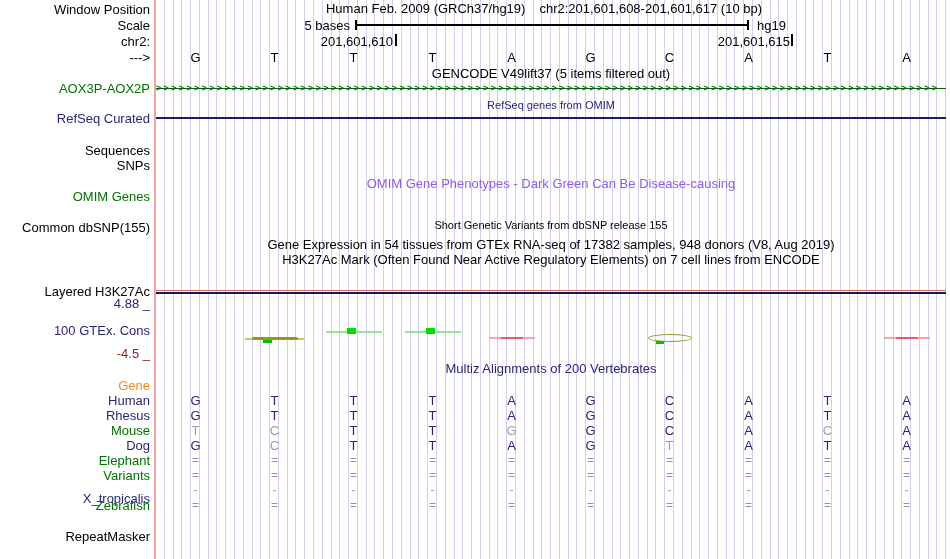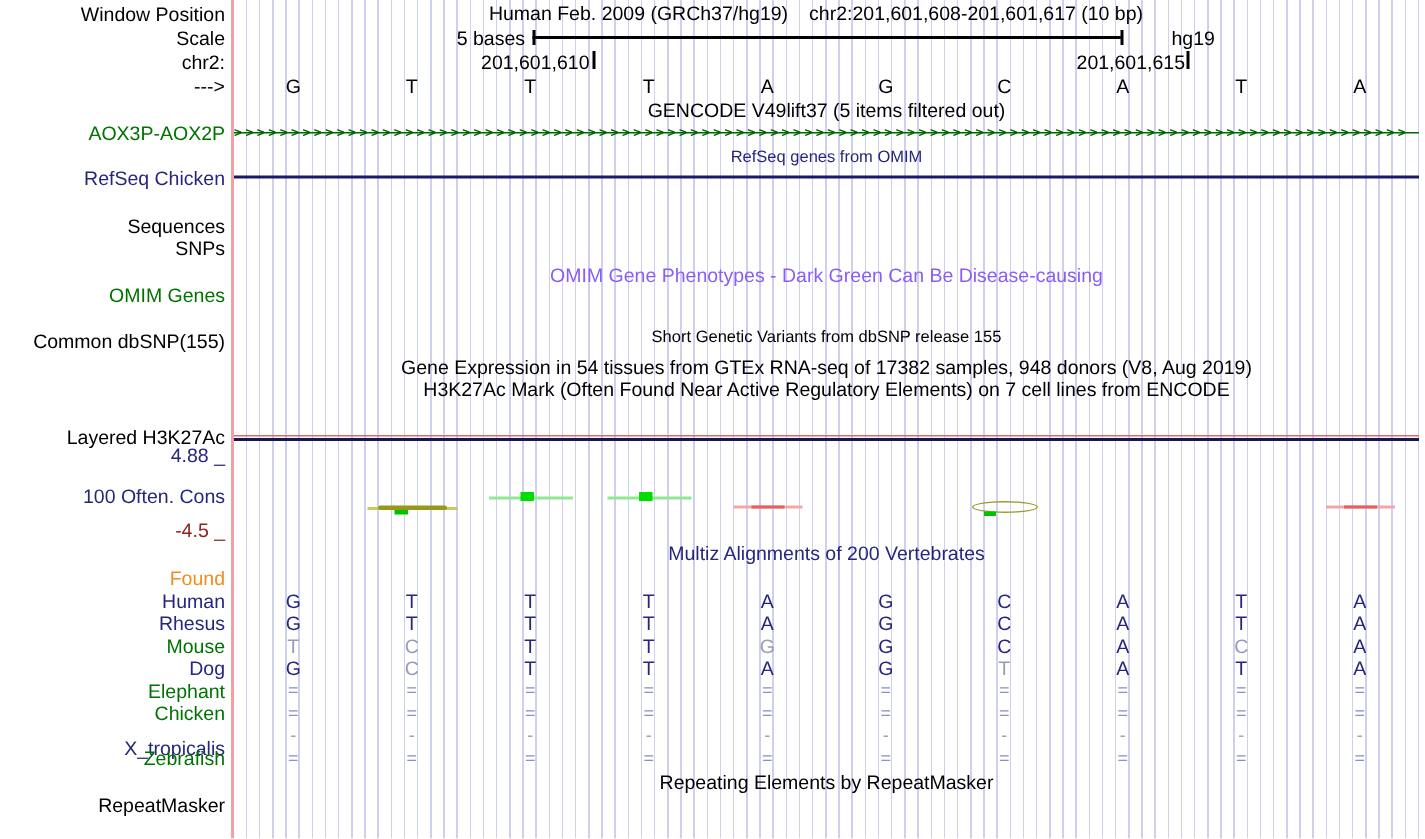--- a/index.html
+++ b/index.html
@@ -27,21 +27,21 @@
     font-size:13px; color:#000; line-height:15px; }
   .ctr.small { font-size:11px; }
   .ctr.navy { color:#26267e; }
   .ctr.green { color:#8b5cf6; }
 
   .hdr-span { margin:0 14px; }
 
   
   .scalebar-line { position:absolute; left:355px; top:24px; width:393px; height:1.5px; background:#000; }
   .scalebar-tick { position:absolute; top:20px; width:1.5px; height:10px; background:#000; }
-  .scale-text { position:absolute; white-space:nowrap; font-size:13px; line-height:15px;margin-left:24px; }
+  .scale-text { position:absolute; white-space:nowrap; font-size:13px; line-height:15px; }
 
   .coord-tick { position:absolute; top:34px; width:1.5px; height:12px; background:#000; }
 
   
   .seq-row { position:absolute; left:156px; top:50px; width:790px; height:15px; }
   .base { position:absolute; top:0; width:79px; text-align:center; font-size:13px; color:#000; line-height:15px; }
 
   
   .arrow-track { position:absolute; left:156px; top:82px; width:790px; height:13px; overflow:hidden; }
   .arrow-line { position:absolute; left:0; top:6px; width:790px; height:1px; background:#006600; }
@@ -110,66 +110,66 @@
     </div>
 
   <div class="ctr" style="top:66px">GENCODE V49lift37 (5 items filtered out)</div>
   <div class="lbl green" style="top:81px">AOX3P-AOX2P</div>
   <div class="arrow-track">
     <div class="arrow-line"></div>
     <div class="arrow-glyphs" id="arrow-glyphs">&gt;&gt;&gt;&gt;&gt;&gt;&gt;&gt;&gt;&gt;&gt;&gt;&gt;&gt;&gt;&gt;&gt;&gt;&gt;&gt;&gt;&gt;&gt;&gt;&gt;&gt;&gt;&gt;&gt;&gt;&gt;&gt;&gt;&gt;&gt;&gt;&gt;&gt;&gt;&gt;&gt;&gt;&gt;&gt;&gt;&gt;&gt;&gt;&gt;&gt;&gt;&gt;&gt;&gt;&gt;&gt;&gt;&gt;&gt;&gt;&gt;&gt;&gt;&gt;&gt;&gt;&gt;&gt;&gt;&gt;&gt;&gt;&gt;&gt;&gt;&gt;&gt;&gt;&gt;&gt;&gt;&gt;&gt;&gt;&gt;&gt;&gt;&gt;&gt;&gt;&gt;&gt;&gt;&gt;&gt;&gt;&gt;&gt;&gt;&gt;&gt;&gt;&gt;</div>
   </div>
 
   <div class="ctr small navy" style="top:98px">RefSeq genes from OMIM</div>
-  <div class="lbl navy" style="top:111px">RefSeq Chicken</div>
+  <div class="lbl navy" style="top:111px">RefSeq Curated</div>
   <div class="hline refseq-line"></div>
 
   <div class="lbl" style="top:143px">Sequences</div>
   <div class="lbl" style="top:158px">SNPs</div>
 
   <div class="ctr green" style="top:176px">OMIM Gene Phenotypes - Dark Green Can Be Disease-causing</div>
   <div class="lbl green" style="top:189px">OMIM Genes</div>
 
   <div class="ctr small" style="top:218px">Short Genetic Variants from dbSNP release 155</div>
   <div class="lbl" style="top:220px">Common dbSNP(155)</div>
 
   <div class="ctr" style="top:237px">Gene Expression in 54 tissues from GTEx RNA-seq of 17382 samples, 948 donors (V8, Aug 2019)</div>
   <div class="ctr" style="top:252px">H3K27Ac Mark (Often Found Near Active Regulatory Elements) on 7 cell lines from ENCODE</div>
   <div class="lbl" style="top:284px">Layered H3K27Ac</div>
   <div class="hline h3k-line"></div>
   <div class="hline cons-top-line"></div>
 
   <div class="lbl navy" style="top:296px">4.88 _</div>
-  <div class="lbl navy" style="top:323px">100 Often. Cons</div>
+  <div class="lbl navy" style="top:323px">100 GTEx. Cons</div>
   <div class="lbl maroon" style="top:346px">-4.5 _</div>
   <div id="cons-marks">
       <div class="m-olive-wing" style="left: 244.5px; top: 338px; width: 60px;"></div>
       <div class="m-olive" style="left: 251.5px; top: 336.5px; width: 46px;"></div>
       <div class="m-greendash" style="left: 262.5px; top: 340px; width: 9px;"></div>
       <div class="m-greenline" style="left: 325.5px; top: 331px; width: 56px;"></div>
       <div class="m-greensq" style="left: 346.5px; top: 328px; width: 9px;"></div>
       <div class="m-greenline" style="left: 404.5px; top: 331px; width: 56px;"></div>
       <div class="m-greensq" style="left: 425.5px; top: 328px; width: 9px;"></div>
       <div class="m-redline" style="left: 488.5px; top: 337px; width: 46px;"></div>
       <div class="m-redmid" style="left: 500.5px; top: 337px; width: 22px;"></div>
       <div class="m-ring" style="left: 647.5px; top: 334px;"></div>
       <div class="m-greendash" style="left: 655.5px; top: 341px; width: 8px;"></div>
       <div class="m-redline" style="left: 883.5px; top: 337px; width: 46px;"></div>
       <div class="m-redmid" style="left: 895.5px; top: 337px; width: 22px;"></div>
     </div>
 
   <div class="ctr navy" style="top:361px">Multiz Alignments of 200 Vertebrates</div>
-  <div class="lbl orange" style="top:378px">Found</div>
+  <div class="lbl orange" style="top:378px">Gene</div>
   <div id="multiz-labels">
       <div class="lbl sp-navy" style="top: 393px;">Human</div>
       <div class="lbl sp-navy" style="top: 408px;">Rhesus</div>
       <div class="lbl sp-green" style="top: 423px;">Mouse</div>
       <div class="lbl sp-navy" style="top: 438px;">Dog</div>
       <div class="lbl sp-green" style="top: 453px;">Elephant</div>
-      <div class="lbl sp-green" style="top: 468px;">Chicken</div>
+      <div class="lbl sp-green" style="top: 468px;">Variants</div>
       <div class="lbl sp-navy" style="top: 491px;">X_tropicalis</div>
       <div class="lbl sp-green" style="top: 498px; text-align: center;">Zebrafish</div>
     </div>
   <div id="multiz-rows">
       <span class="abase match" style="left: 156px; top: 393px;">G</span>
       <span class="abase match" style="left: 235px; top: 393px;">T</span>
       <span class="abase match" style="left: 314px; top: 393px;">T</span>
       <span class="abase match" style="left: 393px; top: 393px;">T</span>
       <span class="abase match" style="left: 472px; top: 393px;">A</span>
       <span class="abase match" style="left: 551px; top: 393px;">G</span>
@@ -242,16 +242,15 @@
       <span class="abase eq" style="left: 314px; top: 498px;">=</span>
       <span class="abase eq" style="left: 393px; top: 498px;">=</span>
       <span class="abase eq" style="left: 472px; top: 498px;">=</span>
       <span class="abase eq" style="left: 551px; top: 498px;">=</span>
       <span class="abase eq" style="left: 630px; top: 498px;">=</span>
       <span class="abase eq" style="left: 709px; top: 498px;">=</span>
       <span class="abase eq" style="left: 788px; top: 498px;">=</span>
       <span class="abase eq" style="left: 867px; top: 498px;">=</span>
     </div>
 
-  <div class="ctr" style="top:514px">Repeating Elements by RepeatMasker</div>
   <div class="lbl" style="top:529px">RepeatMasker</div>
 
 </div>
 
 </body></html>

